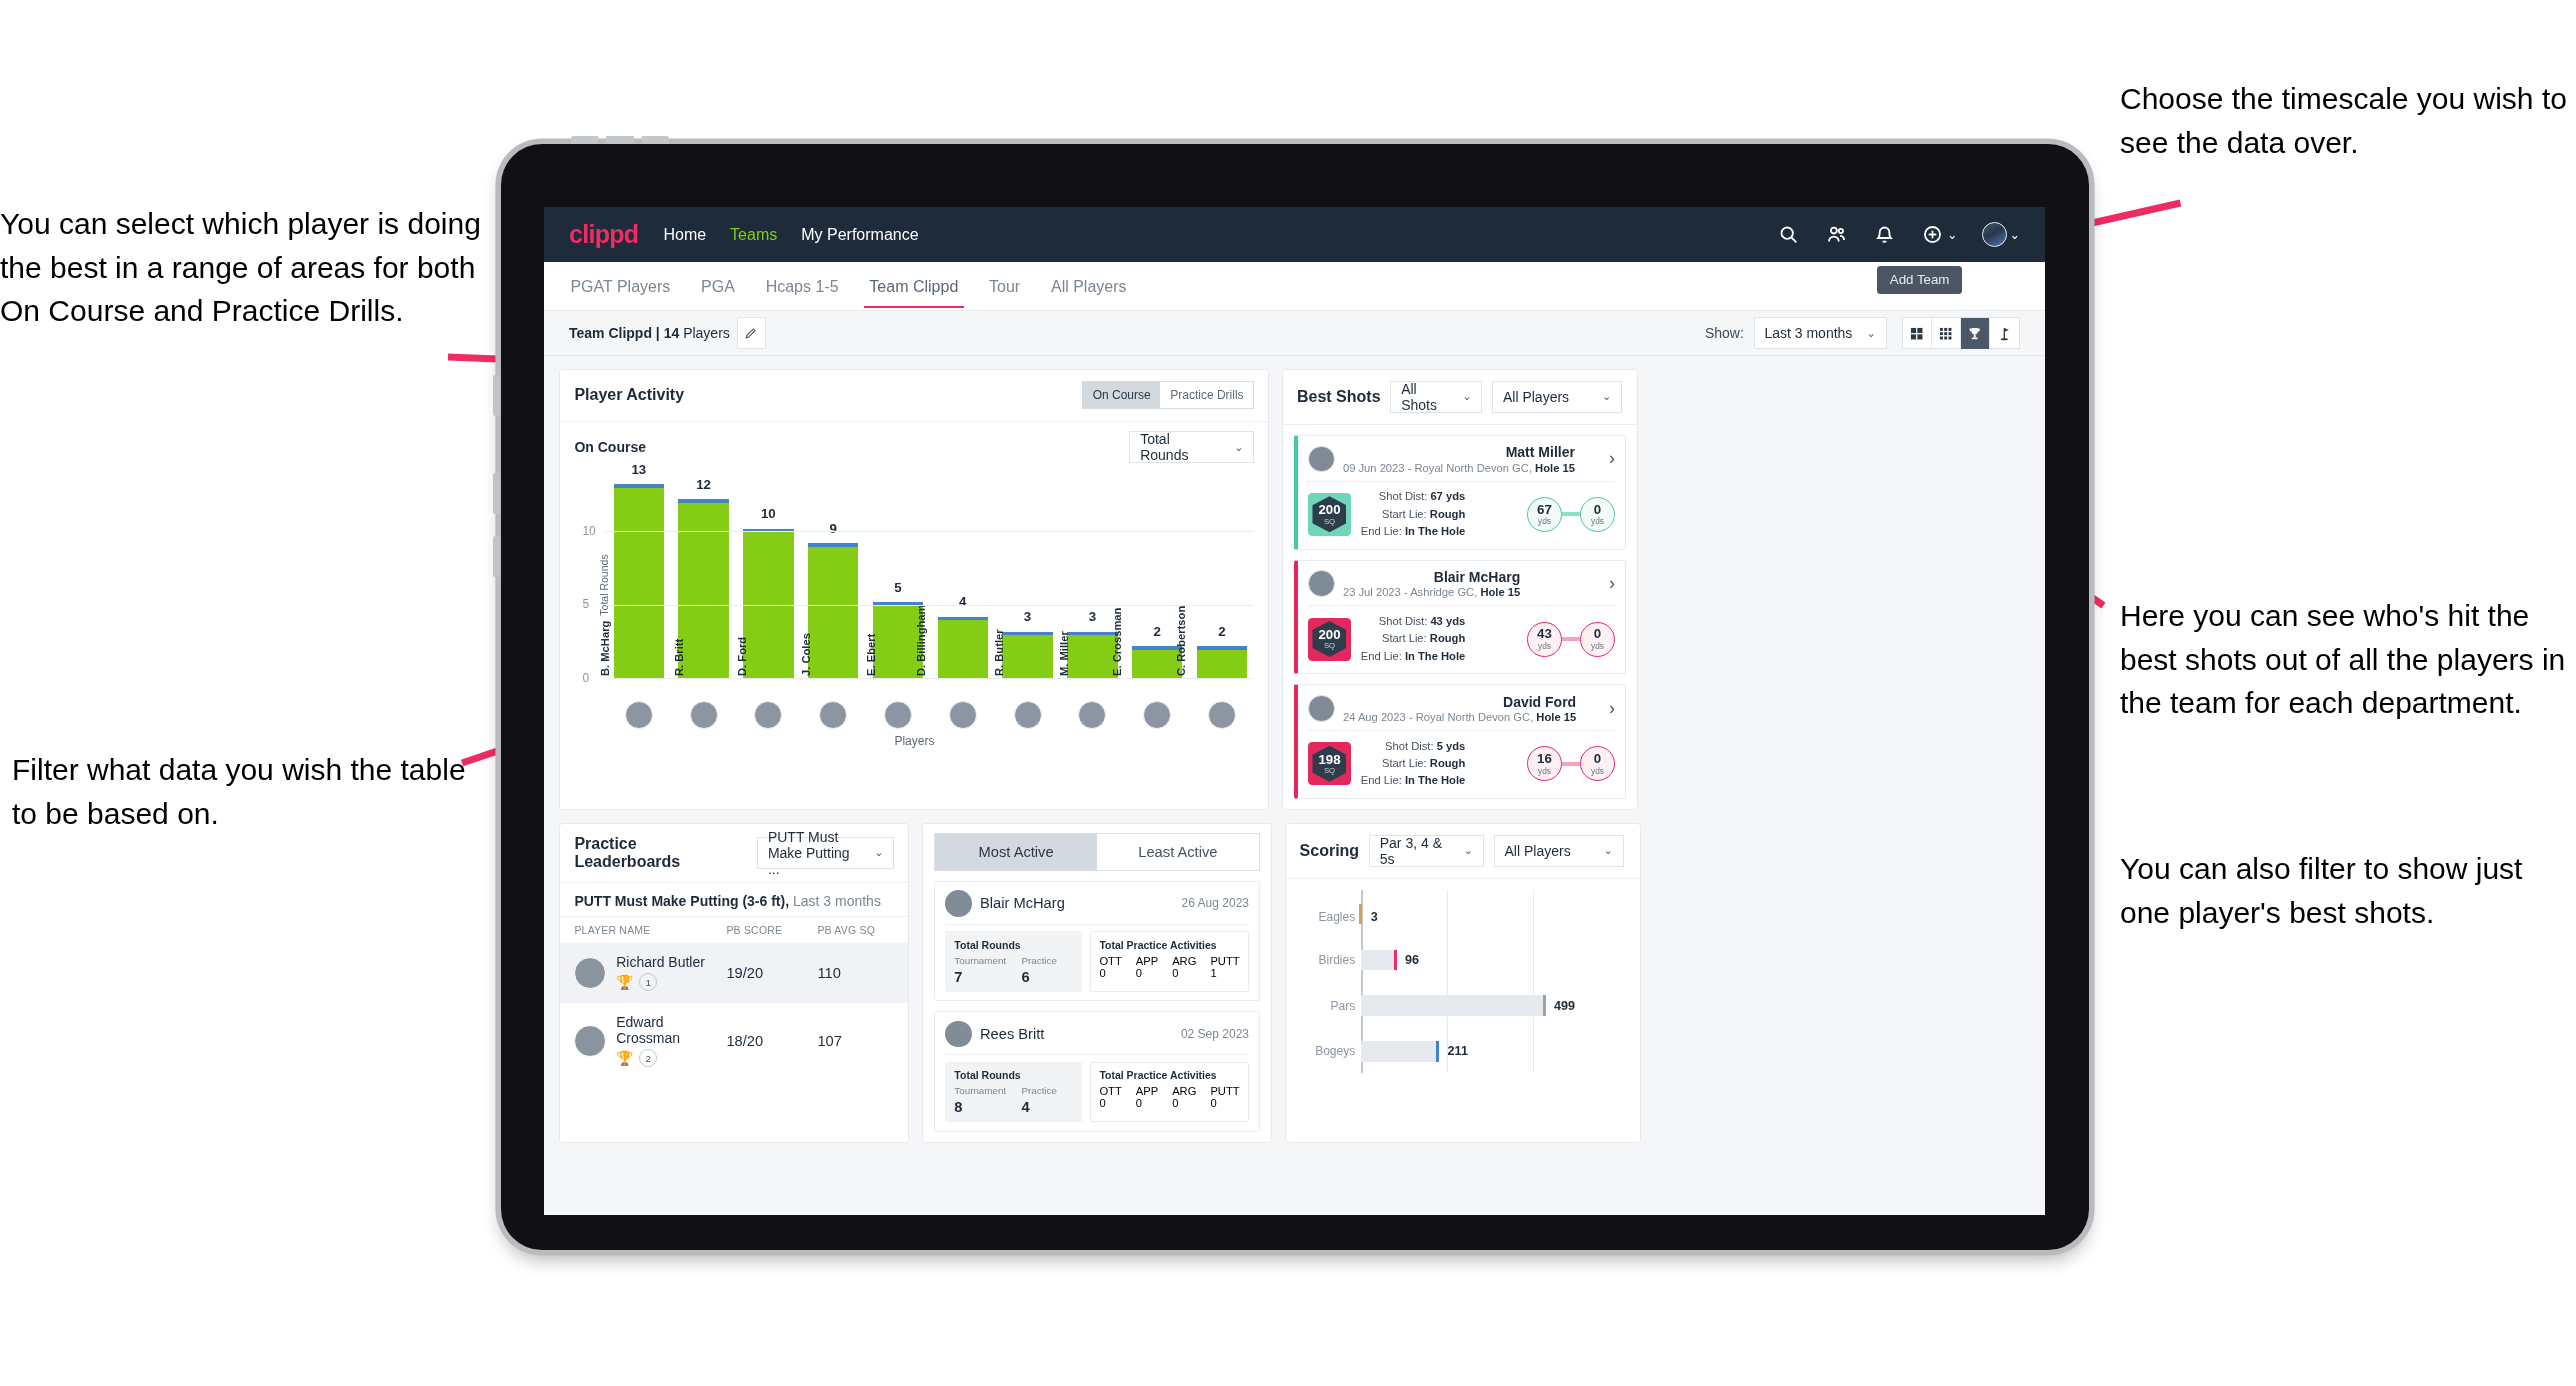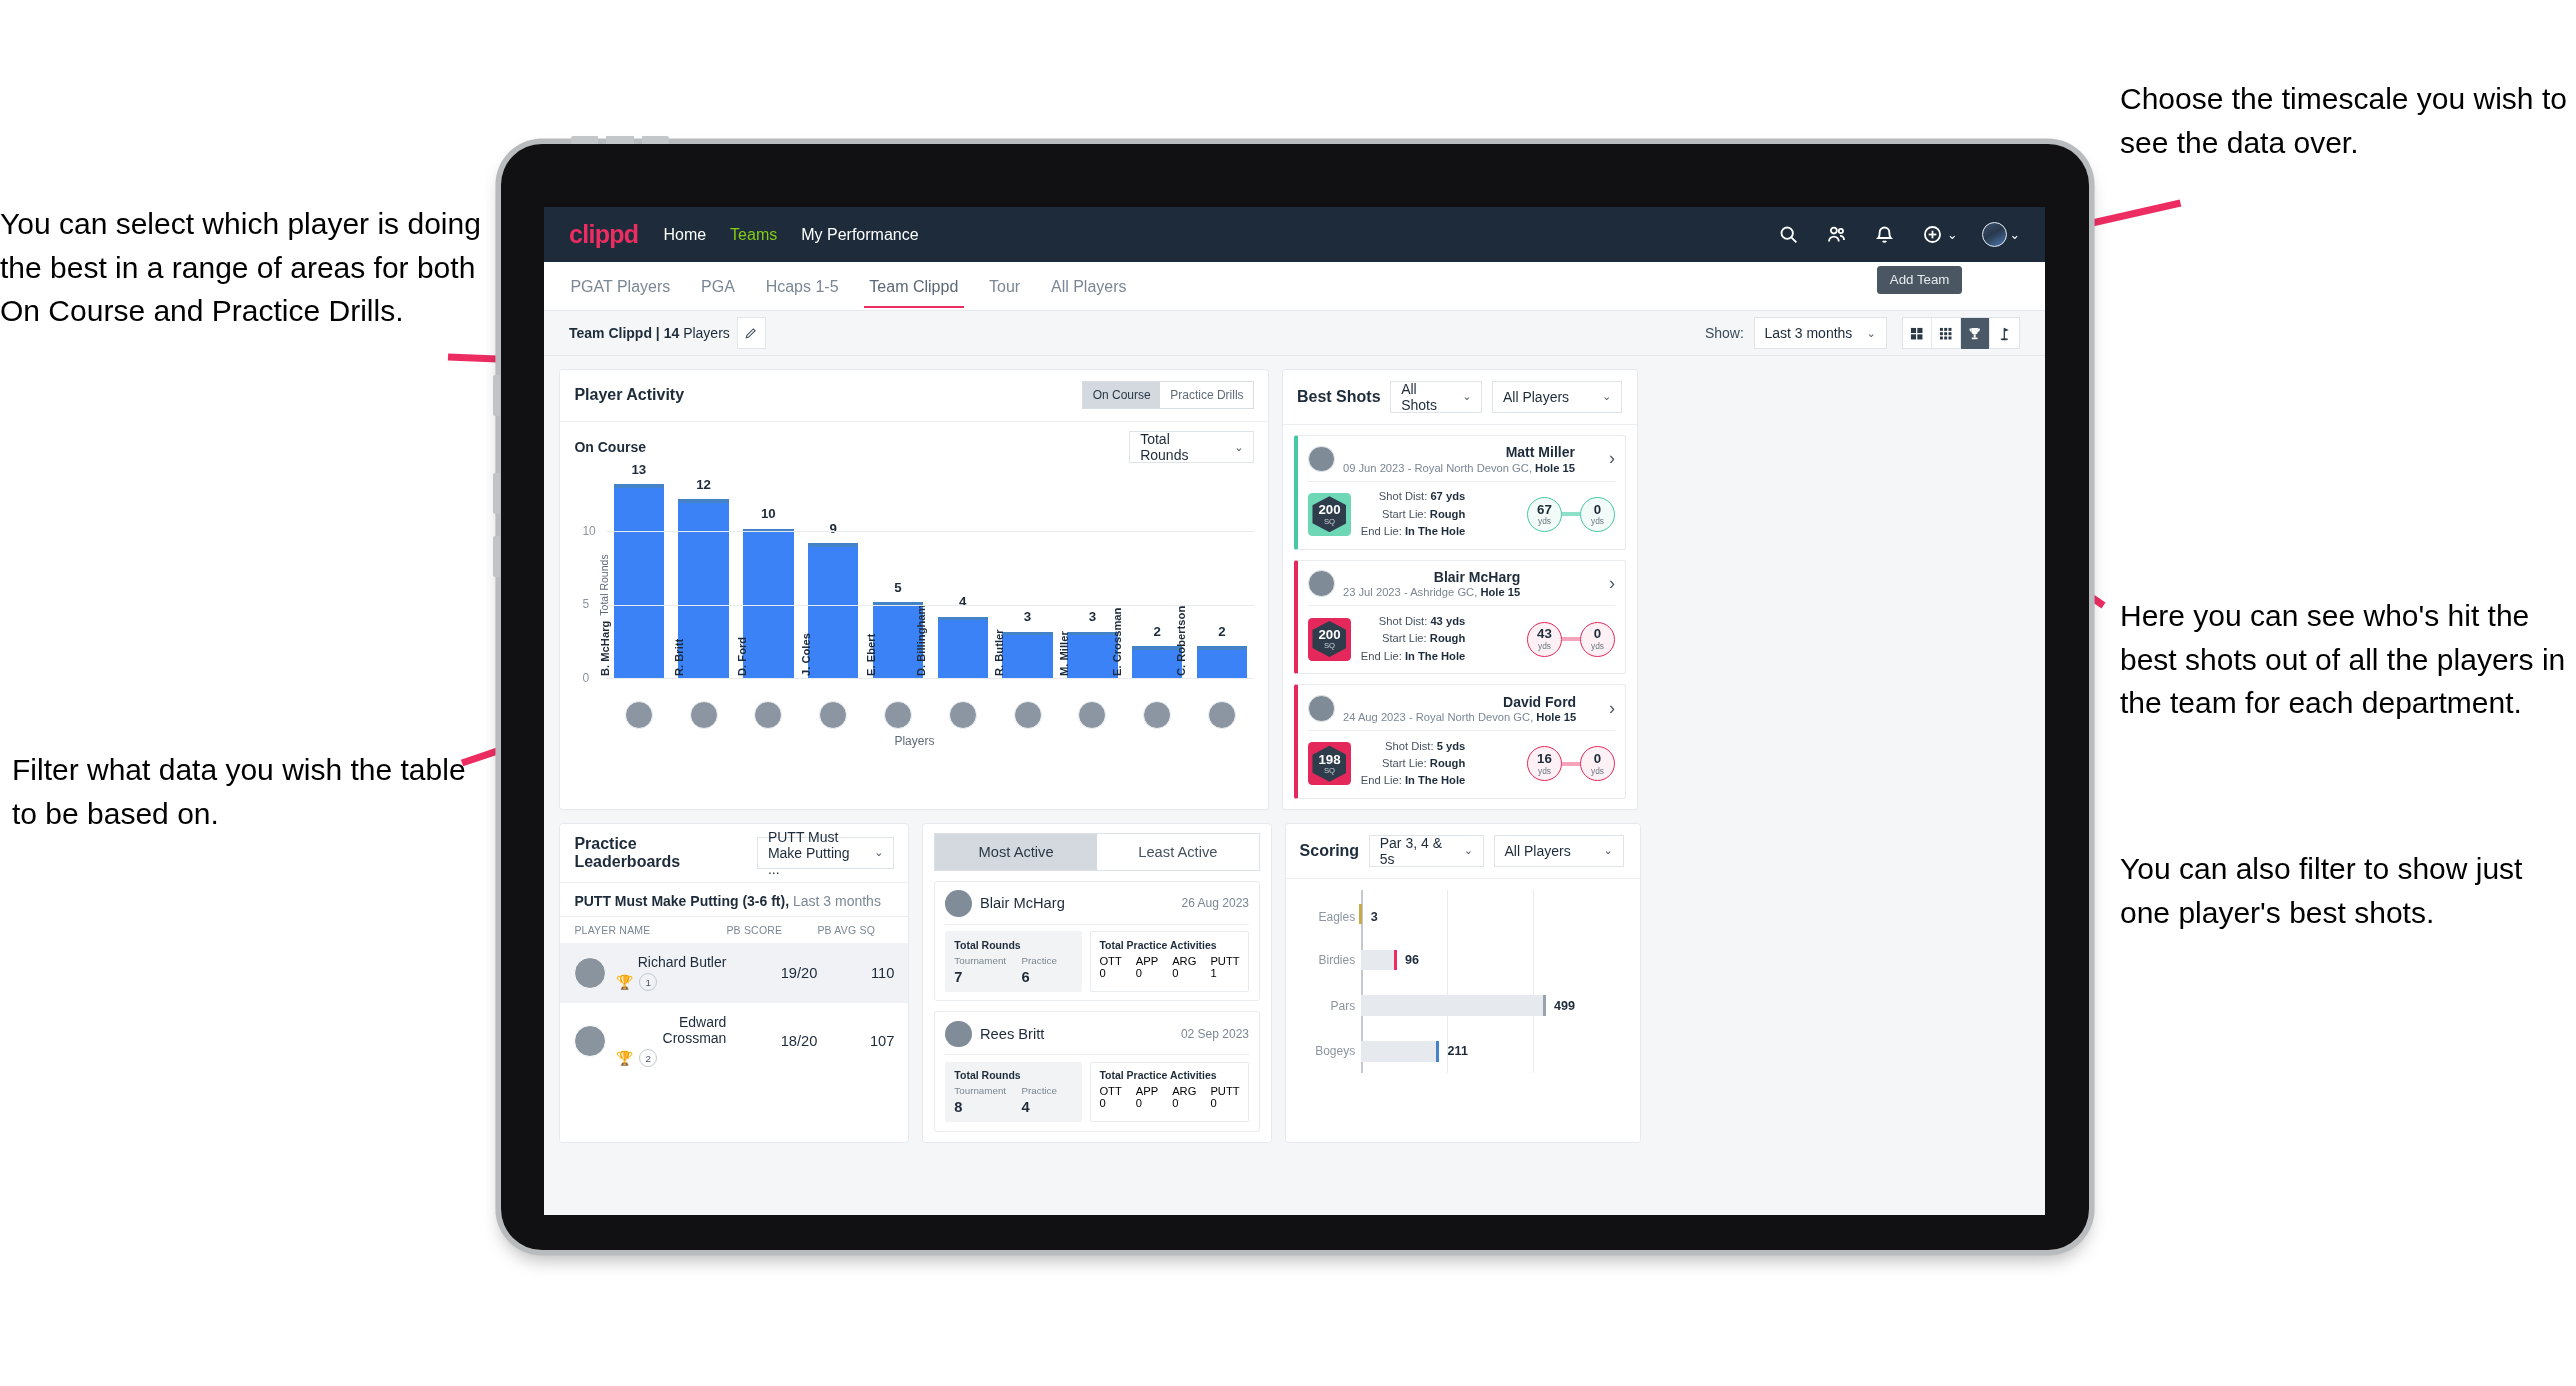--- a/index.html
+++ b/index.html
@@ -149,21 +149,21 @@
     position:absolute; left: -1.4px; top: 50%; transform: translateY(-50%) rotate(-90deg);
     transform-origin: center; font-size: 10.5px; color:#5f6b78; white-space: nowrap;
   }
   .plot { position:absolute; left: 32px; right: 0; top: 0; bottom: 18px; }
   .gridline { position:absolute; left: 0; right: 0; height: 0.7px; background: #e9ecef; }
   .gridline span {
     position:absolute; left: -24px; top: -7.7px; font-size: 12px; color:#8b95a0;
   }
   .bars { position:absolute; left:0; right:0; top:0; bottom:0; display:flex; align-items: flex-end; }
   .barcell { flex: 1; position: relative; height: 100%; display:flex; align-items:flex-end; justify-content:center; }
-  .bar { width: 78%; background:#3b82f6; position: relative; text-decoration: underline; }
+  .bar { width: 78%; background:#84cc16; position: relative; text-decoration: underline; }
   .bar .cap { position:absolute; left:0; right:0; top:-3.5px; height:3.5px; background:#4583c8; }
   .bar .val {
     position:absolute; left:0; right:0; top:-26px; text-align:center;
     font-size: 13.3px; font-weight:700; color:#1d2b3a;
   }
   .barcell .nm {
     position:absolute; bottom: 2.8px; left: 50%; transform: translateX(-50%) rotate(-90deg);
     transform-origin: bottom left; font-size: 11.2px; color:#1d2b3a; white-space:nowrap;
     font-weight: 600;
   }
@@ -228,21 +228,21 @@
   .pl { width: 350px; }
   .sel-drill { width: 144px; }
   .pl-sub { padding: 9.8px 14px 7px; font-size: 14px; color:#1d2b3a; }
   .pl-sub b { font-weight:700; }
   .pl-sub span { color:#7b8794; }
   .pl-head {
     display:flex; padding: 7px 14px; font-size: 10.5px; color:#7b8794;
     letter-spacing: 0.2px; border-top: 0.7px solid #eceff2;
   }
   .pl-head .c1 { flex:1; } .pl-head .c2 { width: 91px; } .pl-head .c3 { width: 77px; }
-  .pl-row { display:flex; align-items:center; padding: 11.2px 14px; text-align: right; }
+  .pl-row { display:flex; align-items:center; padding: 11.2px 14px; }
   .pl-row.hl { background:#f0f2f5; }
   .pl-av { width: 32px; height: 32px; border-radius:50%; background:#8a949f; border:1.4px solid #fff; flex:none; }
   .pl-nmwrap { flex:1; padding-left: 9.8px; }
   .pl-nm { font-size: 14px; color:#1d2b3a; }
   .pl-badges { display:flex; align-items:center; gap: 5.6px; margin-top: 3.5px; }
   .trophy { font-size: 14px; line-height:1; }
   .trophy.gold { color:#c8a94b; }
   .trophy.silver { color:#b9bfc6; }
   .rank {
     width: 18px; height: 18px; border-radius:50%; border:0.7px solid #c2c9d0;

